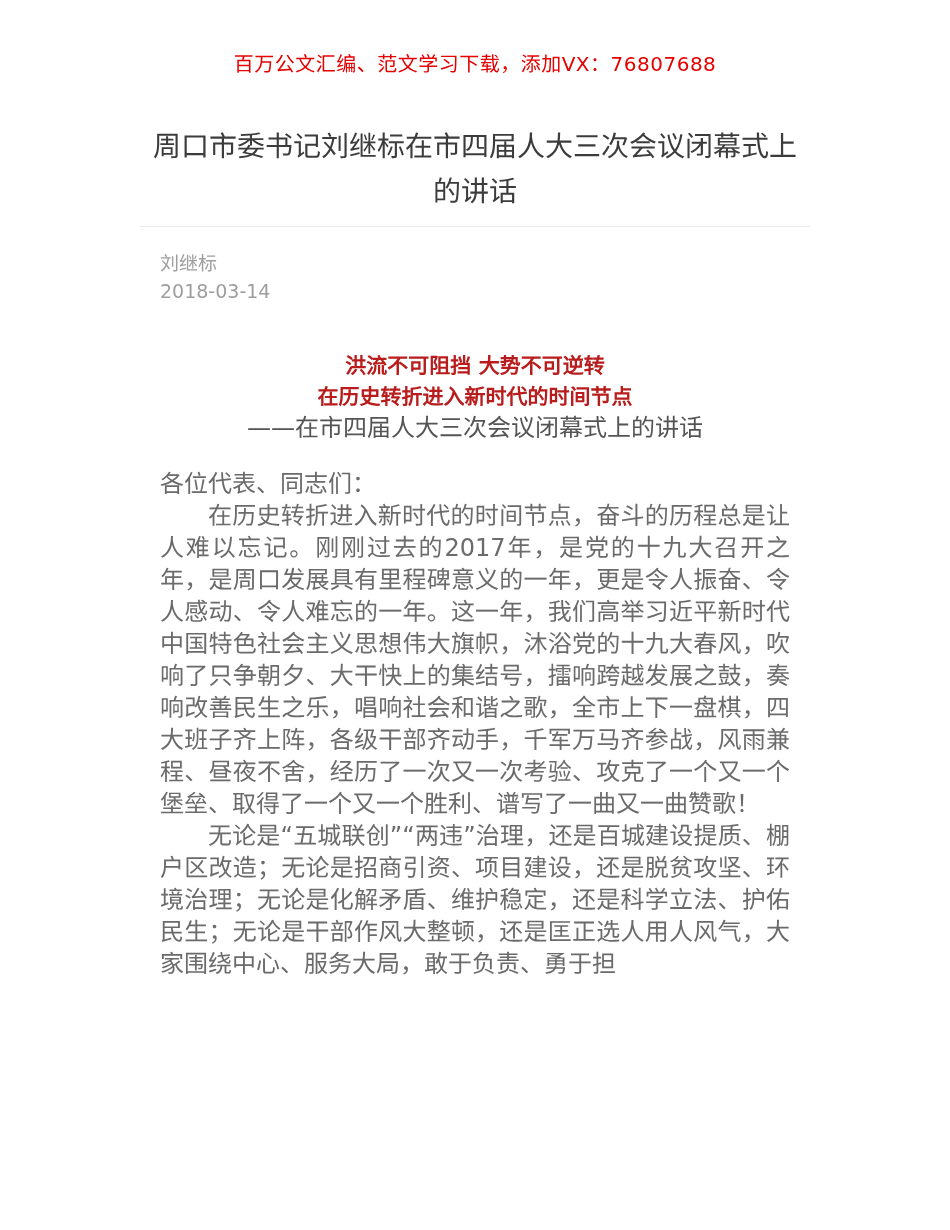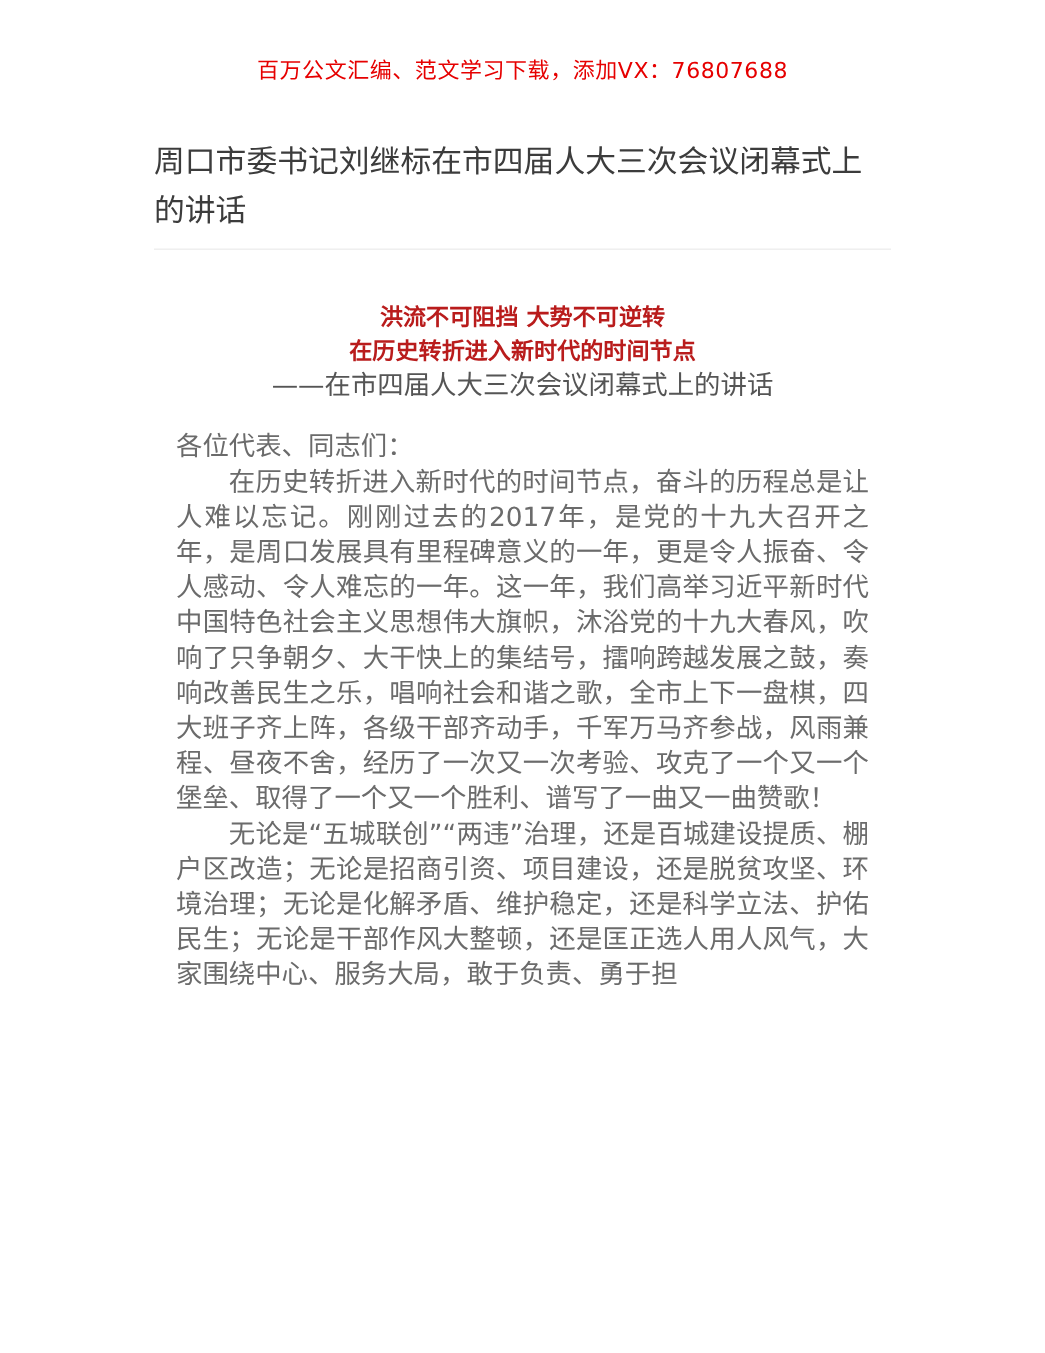--- a/index.html
+++ b/index.html
@@ -29,20 +29,21 @@
   .container {
     width: 670px;
     margin: 0 auto;
   }
   .article-title {
     margin: 46px 0 0 0;
     font-size: 28px;
     font-weight: 500;
     line-height: 45px;
     color: #3c3c3c;
+    text-align: center;
   }
   .title-divider {
     margin-top: 12px;
     border: none;
     border-bottom: 1px solid #e9e9e9;
     height: 0;
   }
   .meta {
     padding: 14px 20px 0 20px;
     font-size: 19px;
@@ -87,20 +88,24 @@
 <div class="page">
 
   <div class="notice">百万公文汇编、范文学习下载，添加VX：76807688</div>
 
   <div class="container">
 
     <h1 class="article-title">周口市委书记刘继标在市四届人大三次会议闭幕式上的讲话</h1>
 
     <hr class="title-divider">
 
+    <div class="meta">
+      <div>刘继标</div>
+      <div>2018-03-14</div>
+    </div>
 
     <div class="speech-head">
       <div class="headline">洪流不可阻挡 大势不可逆转</div>
       <div class="headline">在历史转折进入新时代的时间节点</div>
       <div class="subline">——在市四届人大三次会议闭幕式上的讲话</div>
     </div>
 
     <div class="speech-body">
       <p class="salutation">各位代表、同志们：</p>
       <p>在历史转折进入新时代的时间节点，奋斗的历程总是让人难以忘记。刚刚过去的2017年，是党的十九大召开之年，是周口发展具有里程碑意义的一年，更是令人振奋、令人感动、令人难忘的一年。这一年，我们高举习近平新时代中国特色社会主义思想伟大旗帜，沐浴党的十九大春风，吹响了只争朝夕、大干快上的集结号，擂响跨越发展之鼓，奏响改善民生之乐，唱响社会和谐之歌，全市上下一盘棋，四大班子齐上阵，各级干部齐动手，千军万马齐参战，风雨兼程、昼夜不舍，经历了一次又一次考验、攻克了一个又一个堡垒、取得了一个又一个胜利、谱写了一曲又一曲赞歌！</p>

